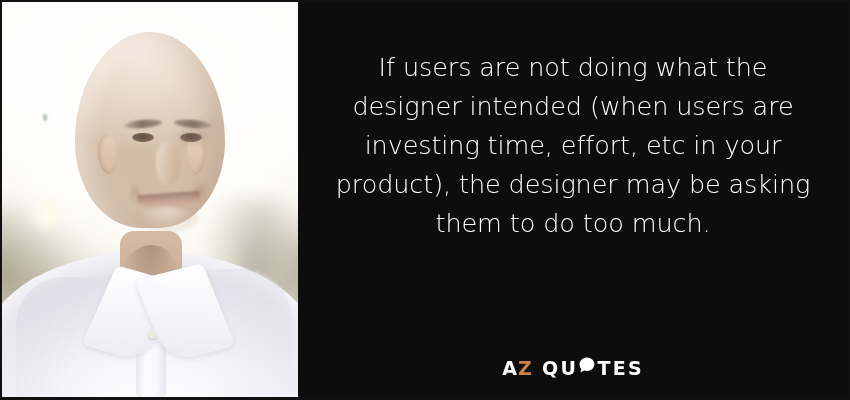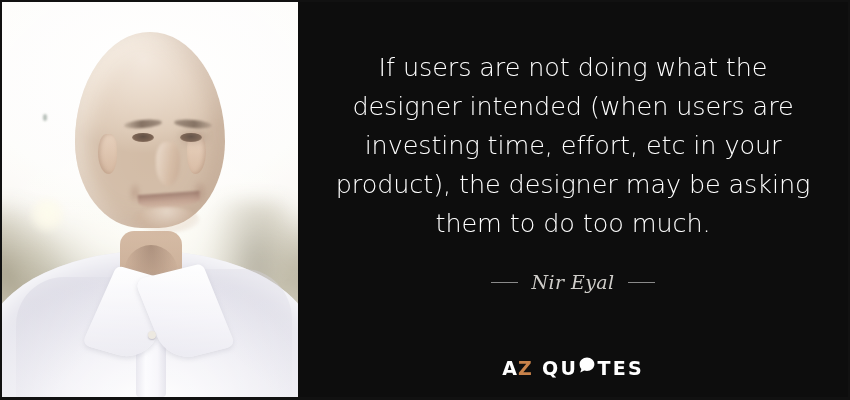--- a/index.html
+++ b/index.html
@@ -397,25 +397,20 @@
     <div class="mouth"></div>
     <div class="chin"></div>
 
     <div class="photo-soften"></div>
   </div>
 
   <div id="quote-panel">
 
     <blockquote id="quote-text">If users are not doing what the designer intended (when users are investing time, effort, etc in your product), the designer may be asking them to do too much.</blockquote>
 
-    <div id="attribution">
-      <span class="attr-dash"></span>
-      <span id="author-name">Nir Eyal</span>
-      <span class="attr-dash"></span>
-    </div>
 
     <div id="az-quotes-logo">
       <span class="logo-az">
         <span class="logo-a">A</span>
           <span class="logo-z">Z</span>
       </span>
       <span class="logo-quotes">
         <span>QU</span>
         <span class="logo-bubble">
           <svg width="16" height="16" viewBox="0 0 16 16" aria-hidden="true">

